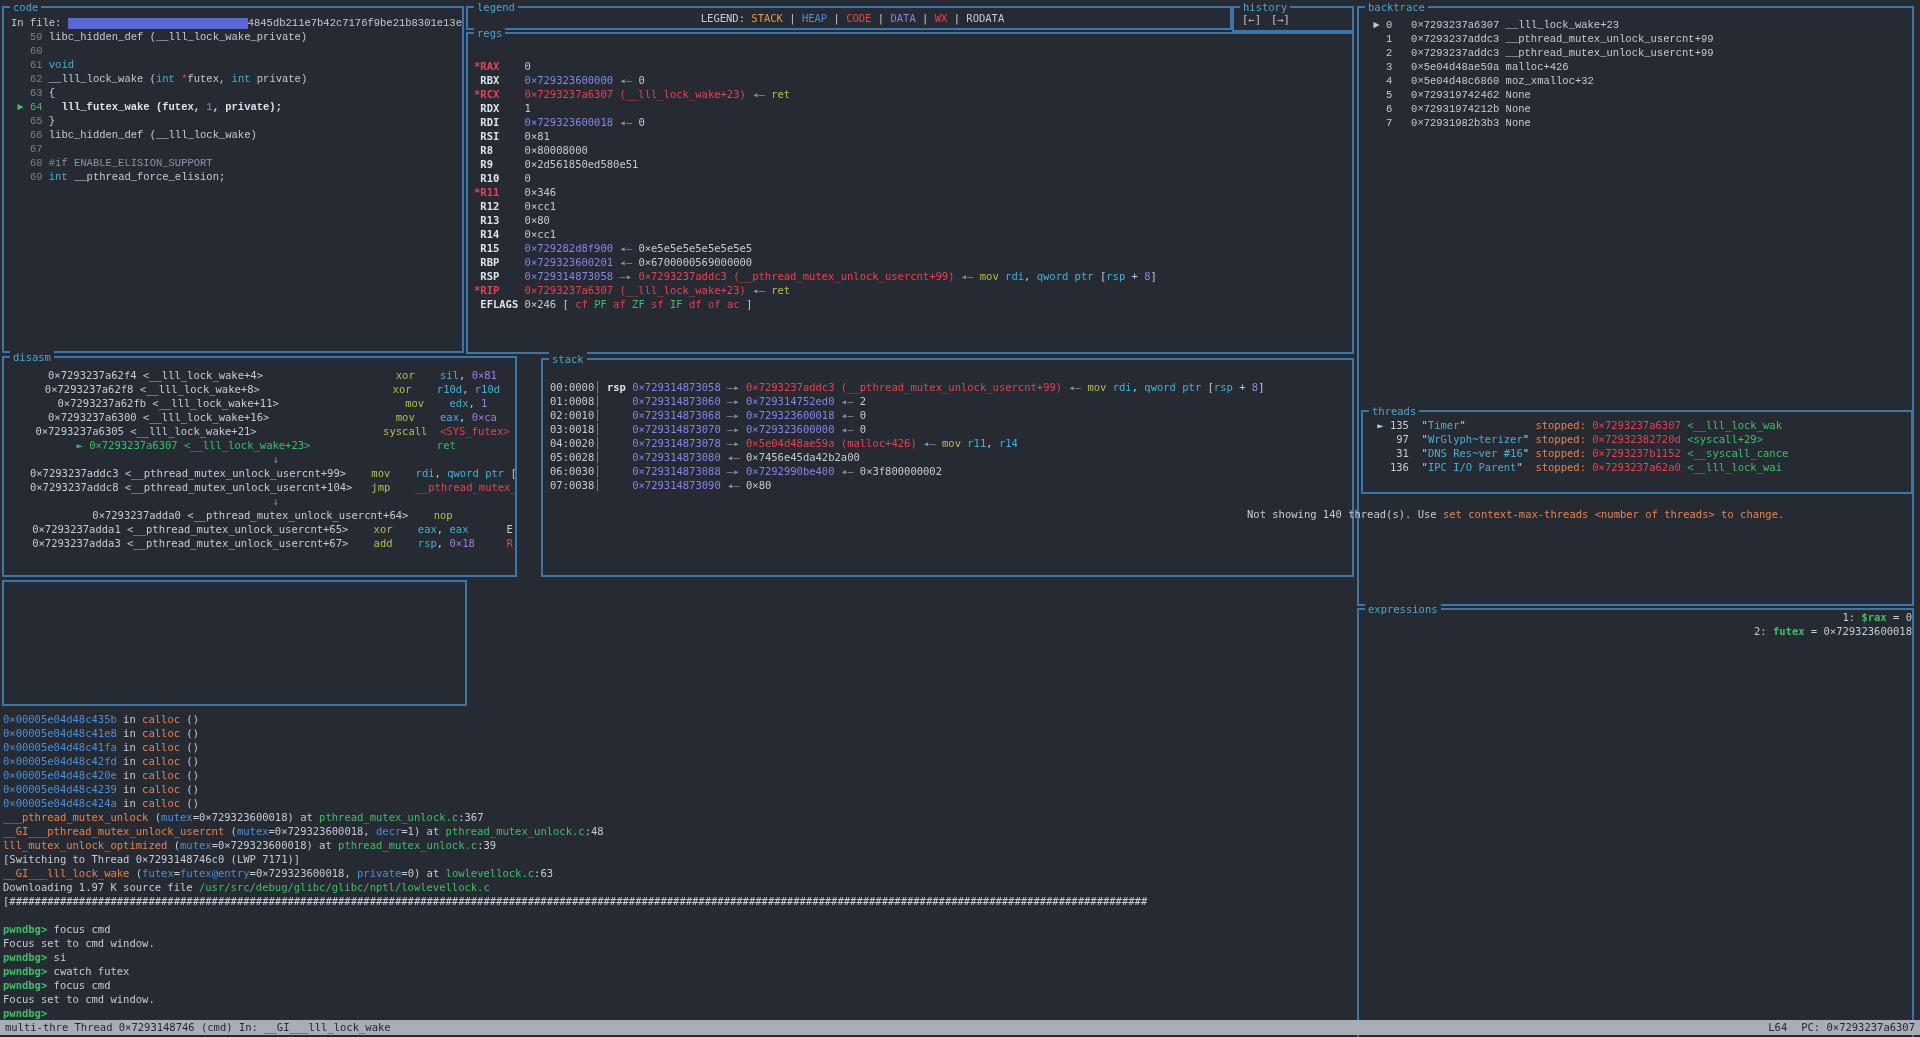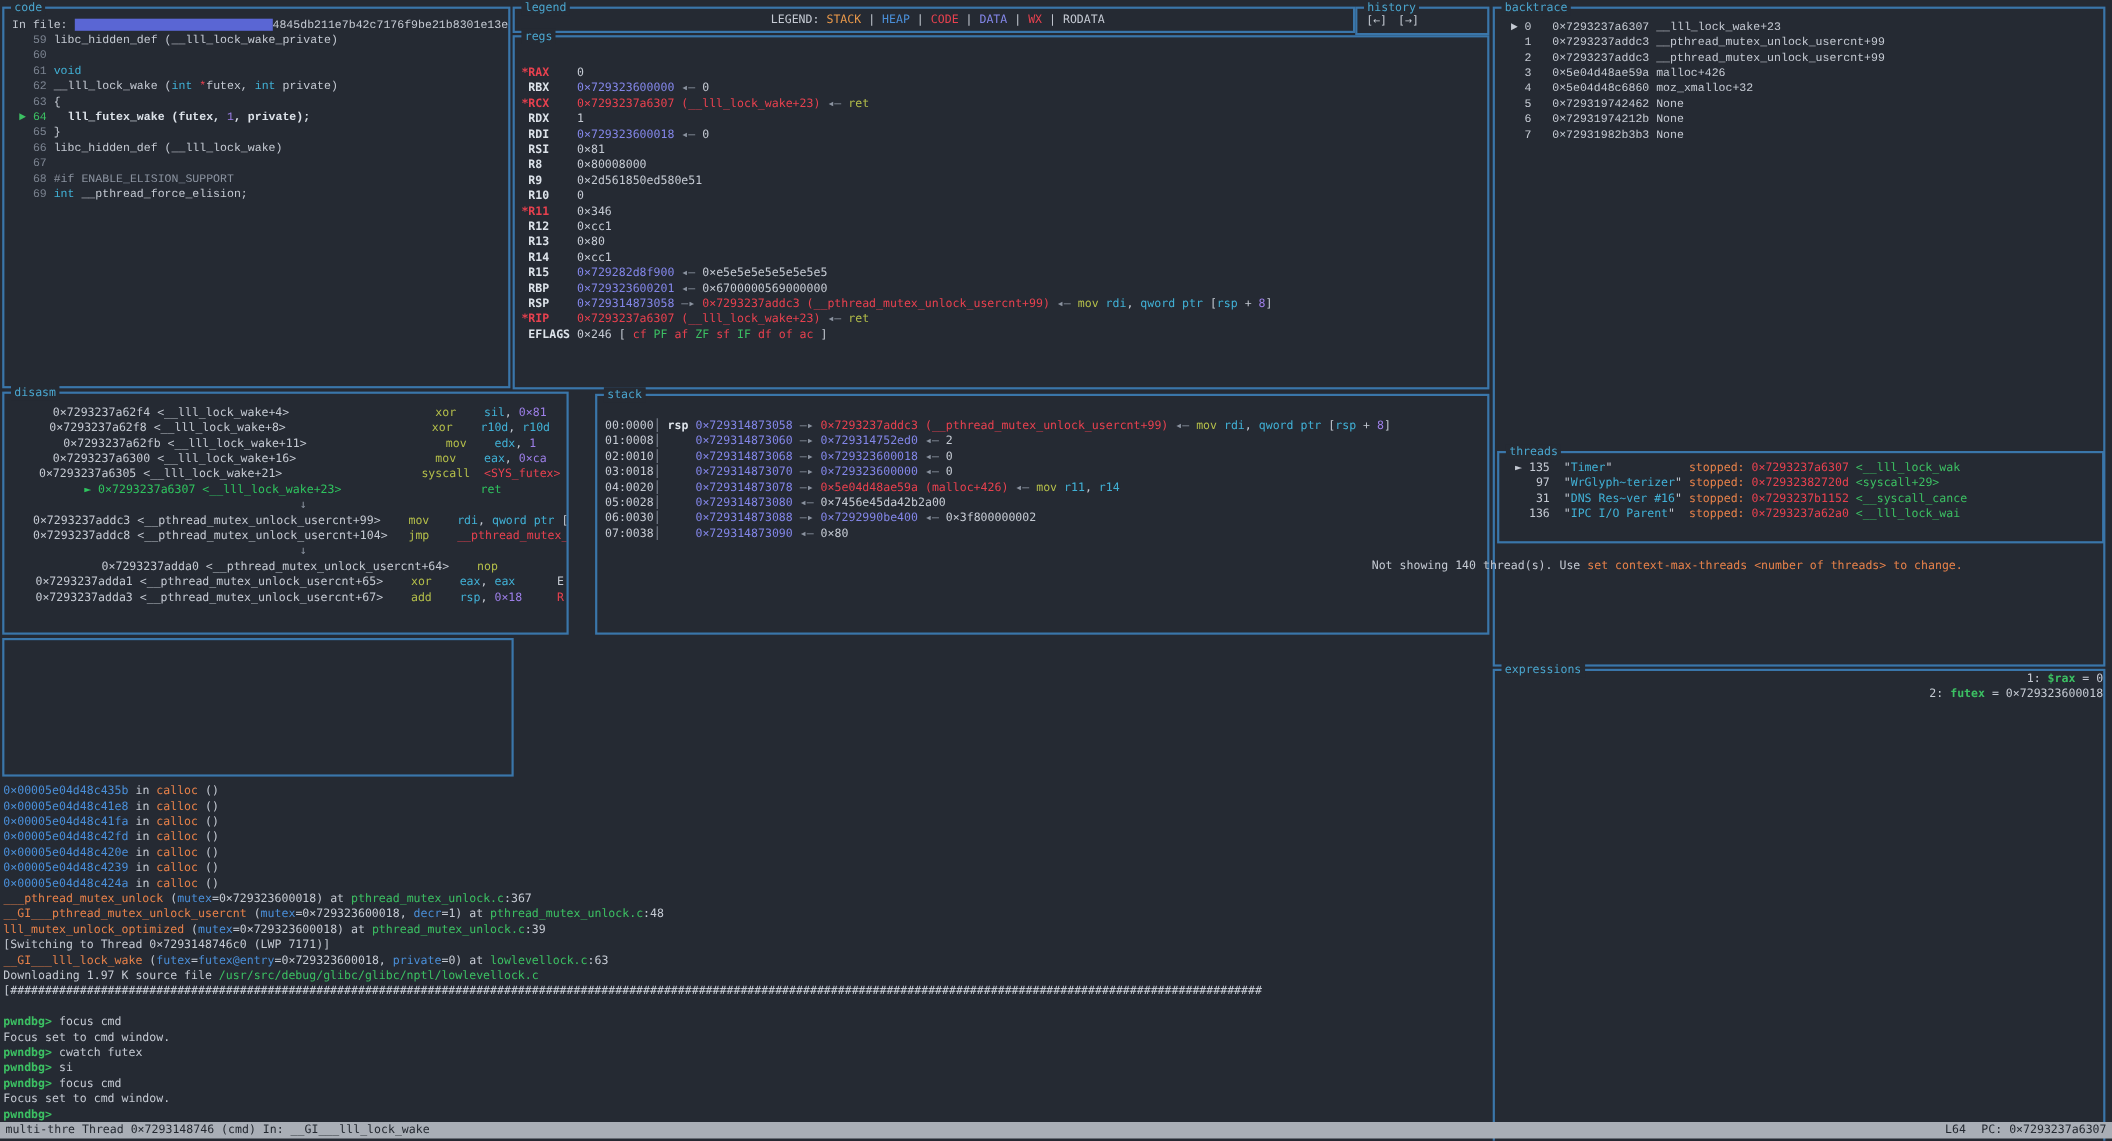--- a/index.html
+++ b/index.html
@@ -196,22 +196,22 @@
     <div class="ln"><span class="sg-org">___pthread_mutex_unlock</span><span class="sg-w"> (</span><span class="sg-blu">mutex</span><span class="sg-w">=0×729323600018) at </span><span class="sg-grn">pthread_mutex_unlock.c</span><span class="sg-w">:367</span></div>
     <div class="ln"><span class="sg-org">__GI___pthread_mutex_unlock_usercnt</span><span class="sg-w"> (</span><span class="sg-blu">mutex</span><span class="sg-w">=0×729323600018, </span><span class="sg-blu">decr</span><span class="sg-w">=1) at </span><span class="sg-grn">pthread_mutex_unlock.c</span><span class="sg-w">:48</span></div>
     <div class="ln"><span class="sg-org">lll_mutex_unlock_optimized</span><span class="sg-w"> (</span><span class="sg-blu">mutex</span><span class="sg-w">=0×729323600018) at </span><span class="sg-grn">pthread_mutex_unlock.c</span><span class="sg-w">:39</span></div>
     <div class="ln"><span class="sg-w">[Switching to Thread 0×7293148746c0 (LWP 7171)]</span></div>
     <div class="ln"><span class="sg-org">__GI___lll_lock_wake</span><span class="sg-w"> (</span><span class="sg-blu">futex</span><span class="sg-w">=</span><span class="sg-blu">futex@entry</span><span class="sg-w">=0×729323600018, </span><span class="sg-blu">private</span><span class="sg-w">=0) at </span><span class="sg-grn">lowlevellock.c</span><span class="sg-w">:63</span></div>
     <div class="ln"><span class="sg-w">Downloading 1.97 K source file </span><span class="sg-grn">/usr/src/debug/glibc/glibc/nptl/lowlevellock.c</span></div>
     <div class="ln"><span class="sg-w">[####################################################################################################################################################################################</span></div>
     <div class="ln">&nbsp;</div>
     <div class="ln"><span class="sg-grnb">pwndbg&gt;</span><span class="sg-w"> focus cmd</span></div>
     <div class="ln"><span class="sg-w">Focus set to cmd window.</span></div>
+    <div class="ln"><span class="sg-grnb">pwndbg&gt;</span><span class="sg-w"> si</span></div>
     <div class="ln"><span class="sg-grnb">pwndbg&gt;</span><span class="sg-w"> cwatch futex</span></div>
-    <div class="ln"><span class="sg-grnb">pwndbg&gt;</span><span class="sg-w"> si</span></div>
     <div class="ln"><span class="sg-grnb">pwndbg&gt;</span><span class="sg-w"> focus cmd</span></div>
     <div class="ln"><span class="sg-w">Focus set to cmd window.</span></div>
     <div class="ln"><span class="sg-grnb">pwndbg&gt;</span></div>
   </div>
 
 <div id="statusbar">
   <span class="left">multi-thre Thread 0×7293148746 (cmd) In: __GI___lll_lock_wake</span>
   <span class="right"><span>L64</span><span>PC: 0×7293237a6307</span></span>
 </div>
 

